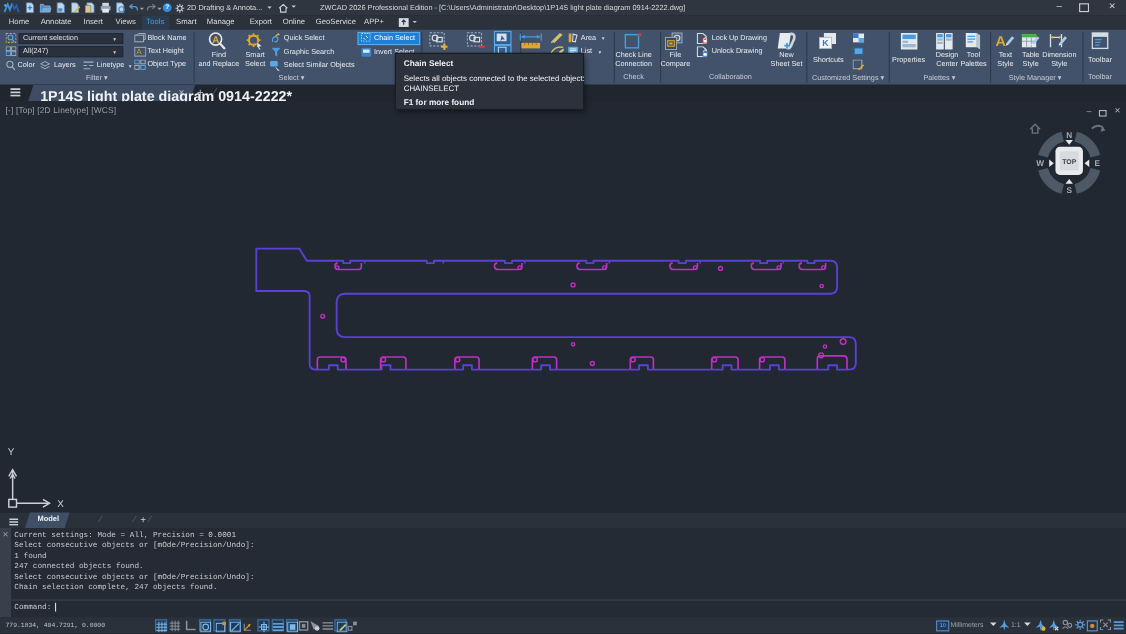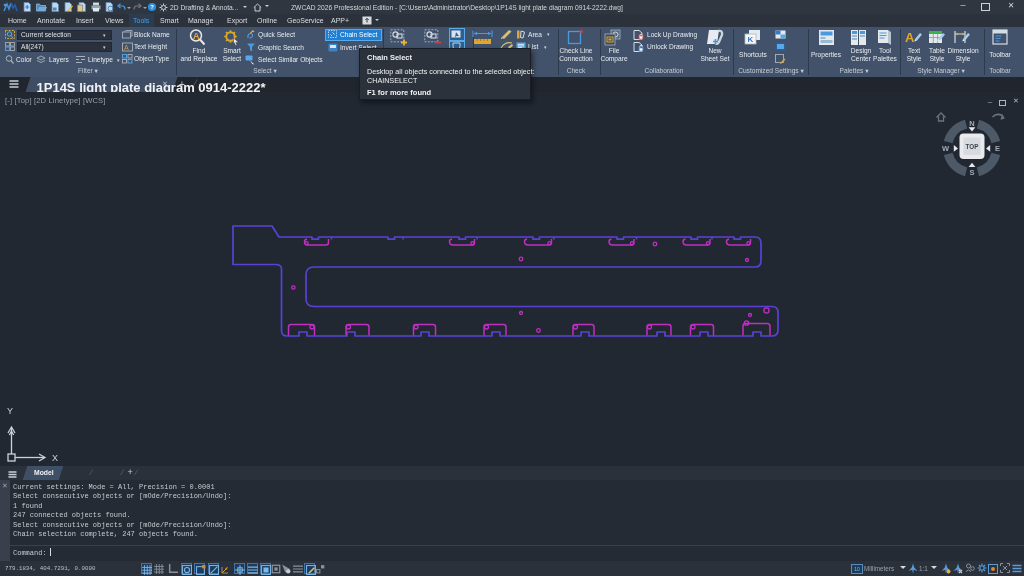--- a/index.html
+++ b/index.html
@@ -599,15 +599,15 @@
     <g stroke="#8a919b" stroke-width="1" fill="none">
       <path d="M0.5 3 V0.5 H3 M7 0.5 H9.5 V3 M9.5 7 V9.5 H7 M3 9.5 H0.5 V7"></path>
       <path d="M3 3 L7 7 M7 3 L3 7"></path>
     </g>
   </svg>
 <svg class="abs" style="left:1012px;top:563.5px" width="10" height="9" viewBox="0 0 10 9">
     <path d="M0.5 1.5 H9.5 M0.5 4.5 H9.5 M0.5 7.5 H9.5" stroke="#5b9bd8" stroke-width="1.5"></path>
   </svg>
 <div id="tooltip">
   <div class="tt" style="top:4px;font-weight:bold;font-size:7.5px;">Chain Select</div>
-  <div class="tt" style="top:18px;">Desktop all objects connected to the selected object:</div>
+  <div class="tt" style="top:18px;">Selects all objects connected to the selected object:</div>
   <div class="tt" style="top:27px;">CHAINSELECT</div>
   <div class="tt" style="top:39px;font-weight:bold;font-size:7.5px;">F1 for more found</div>
 </div>
 </body></html>

